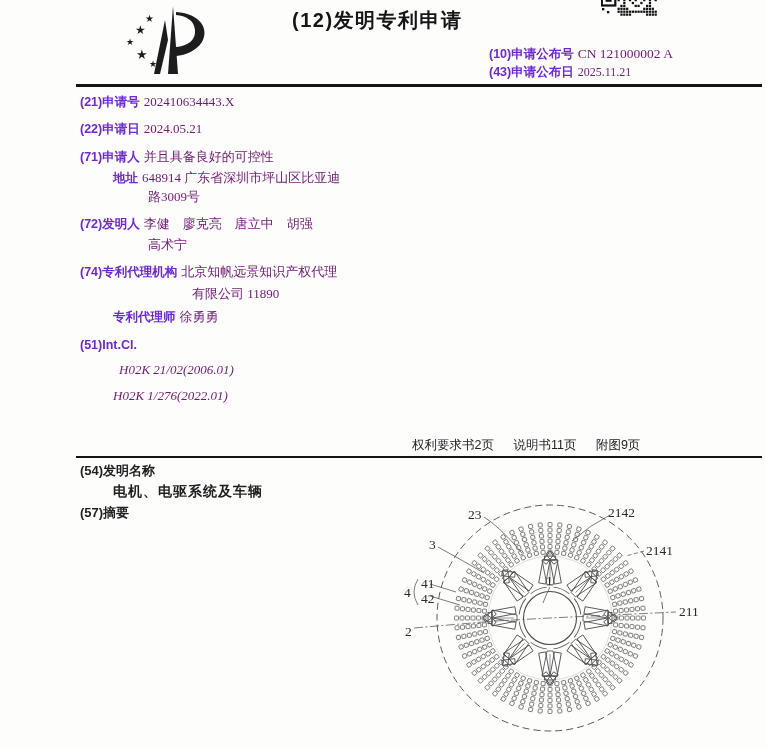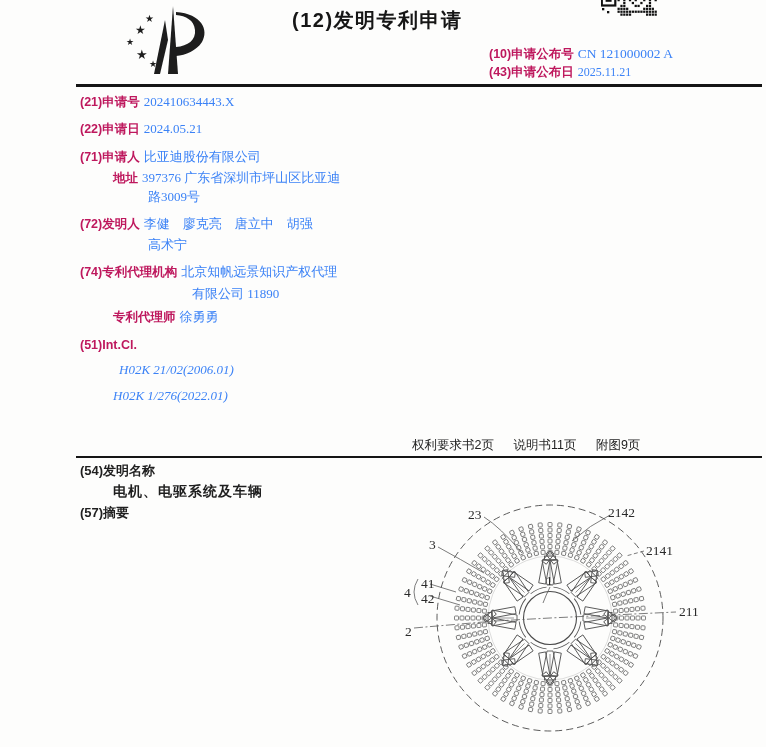--- a/index.html
+++ b/index.html
@@ -1,20 +1,20 @@
 <!DOCTYPE html>
 <html><head>
 <meta charset="utf-8">
 <style>
   html,body{margin:0;padding:0;background:#e8e8e8;}
   .page{position:relative;width:766px;height:747px;background:#fdfdfc;overflow:hidden;
         font-family:"Liberation Serif","DejaVu Serif",serif;color:#1f1f1f;}
   .abs{position:absolute;white-space:nowrap;}
-  .lab{font-family:"Liberation Sans","DejaVu Sans",sans-serif;font-weight:700;font-size:12.5px;color:#be185d;}
-  .val{font-family:"Liberation Serif","DejaVu Serif",serif;font-size:13px;color:#3b82f6;}
+  .lab{font-family:"Liberation Sans","DejaVu Sans",sans-serif;font-weight:700;font-size:12.5px;color:#6d28d9;}
+  .val{font-family:"Liberation Serif","DejaVu Serif",serif;font-size:13px;color:#701a75;}
   .ital{font-style:italic;}
   .doc-title{font-family:"Liberation Sans","DejaVu Sans",sans-serif;font-weight:700;
              font-size:20px;letter-spacing:1.5px;color:#161616;}
   .rule{position:absolute;background:#151515;}
   .pages-info{font-family:"Liberation Sans","DejaVu Sans",sans-serif;font-size:12.5px;color:#222;}
   .pages-info span{margin-right:16px;}
   .sec-label{font-family:"Liberation Sans","DejaVu Sans",sans-serif;font-weight:700;font-size:13px;}
   .inv-title{font-family:"Liberation Sans","DejaVu Sans",sans-serif;font-weight:700;font-size:14px;letter-spacing:1px;}
   .abstract{position:absolute;left:75px;top:520px;width:344px;font-size:15px;line-height:22.4px;
             text-align:justify;text-indent:2em;white-space:normal;color:#242424;}
@@ -110,25 +110,25 @@
   <div class="abs" style="left:80px;top:92px;">
     <span class="lab">(21)申请号</span>
     <span class="val">202410634443.X</span>
   </div>
   <div class="abs" style="left:80px;top:119px;">
     <span class="lab">(22)申请日</span>
     <span class="val">2024.05.21</span>
   </div>
   <div class="abs" style="left:80px;top:147px;">
     <span class="lab">(71)申请人</span>
-    <span class="val">比亚迪股份有限公司</span>
+    <span class="val">并且具备良好的可控性</span>
   </div>
   <div class="abs" style="left:113px;top:168px;">
     <span class="lab">地址</span>
-    <span class="val">397376 广东省深圳市坪山区比亚迪</span>
+    <span class="val">648914 广东省深圳市坪山区比亚迪</span>
   </div>
   <div class="abs" style="left:148px;top:187px;">
     <span class="val">路3009号</span>
   </div>
   <div class="abs" style="left:80px;top:214px;">
     <span class="lab">(72)发明人</span>
     <span class="val">李健　廖克亮　唐立中　胡强</span>
   </div>
   <div class="abs" style="left:148px;top:235px;">
     <span class="val">高术宁</span>

